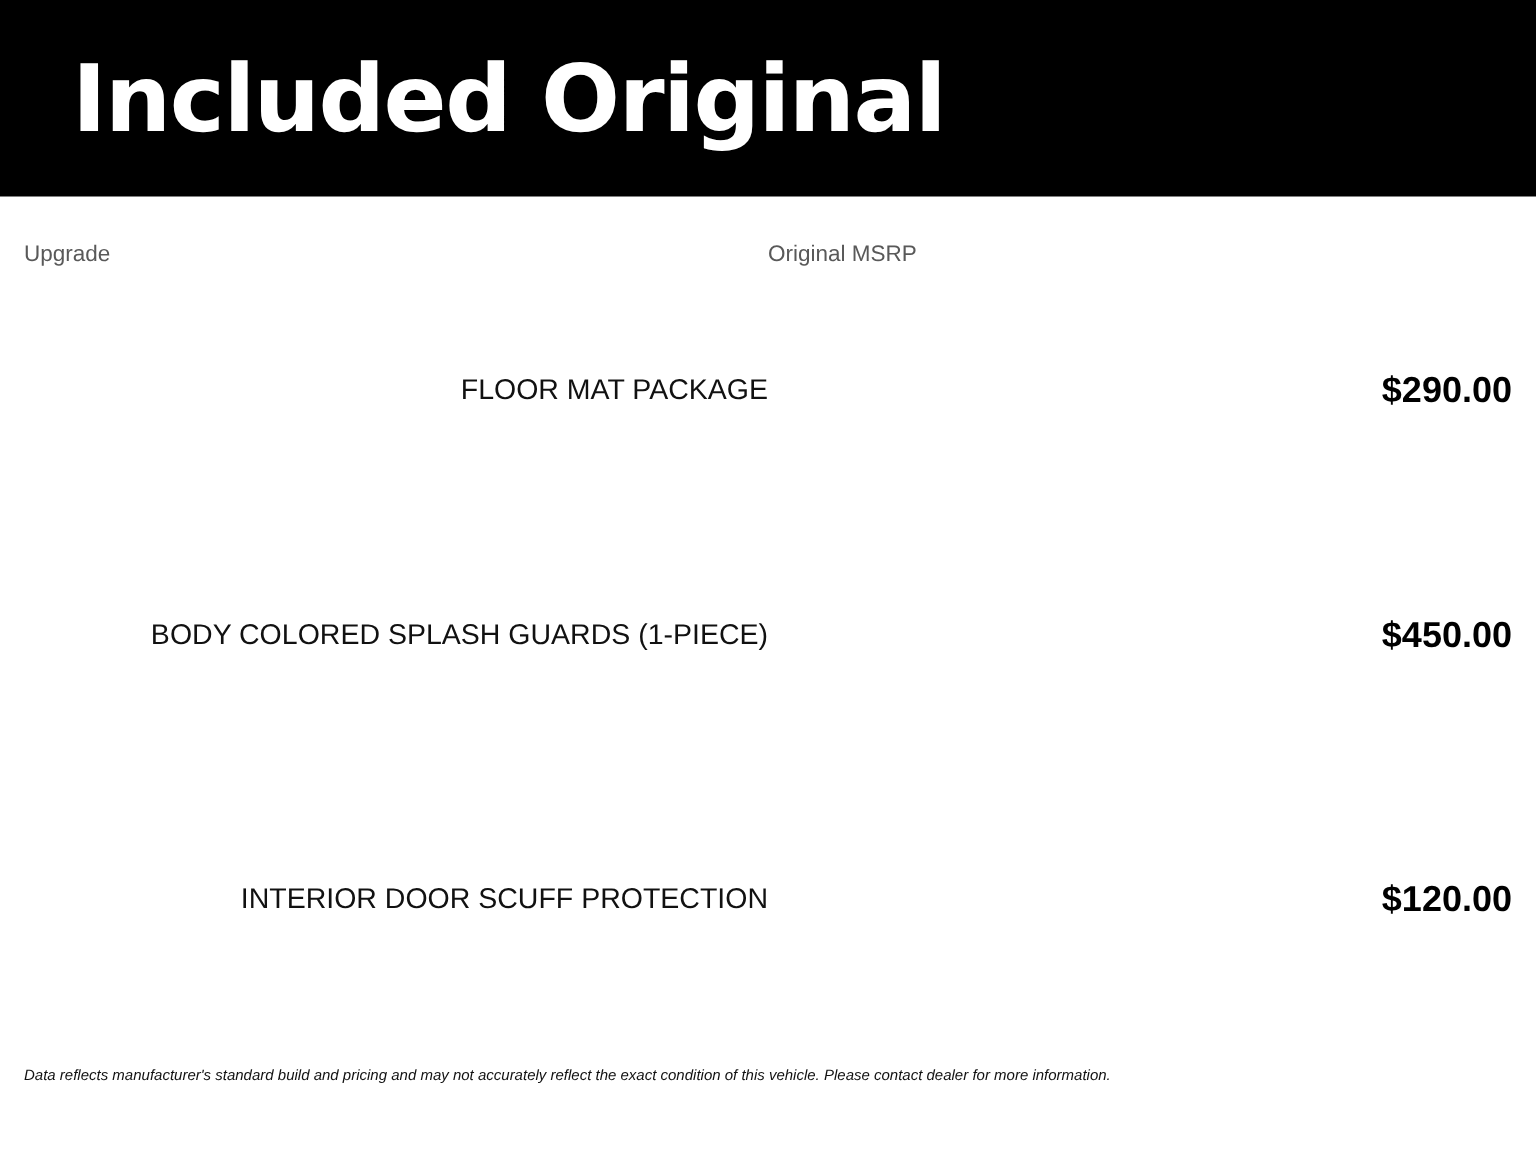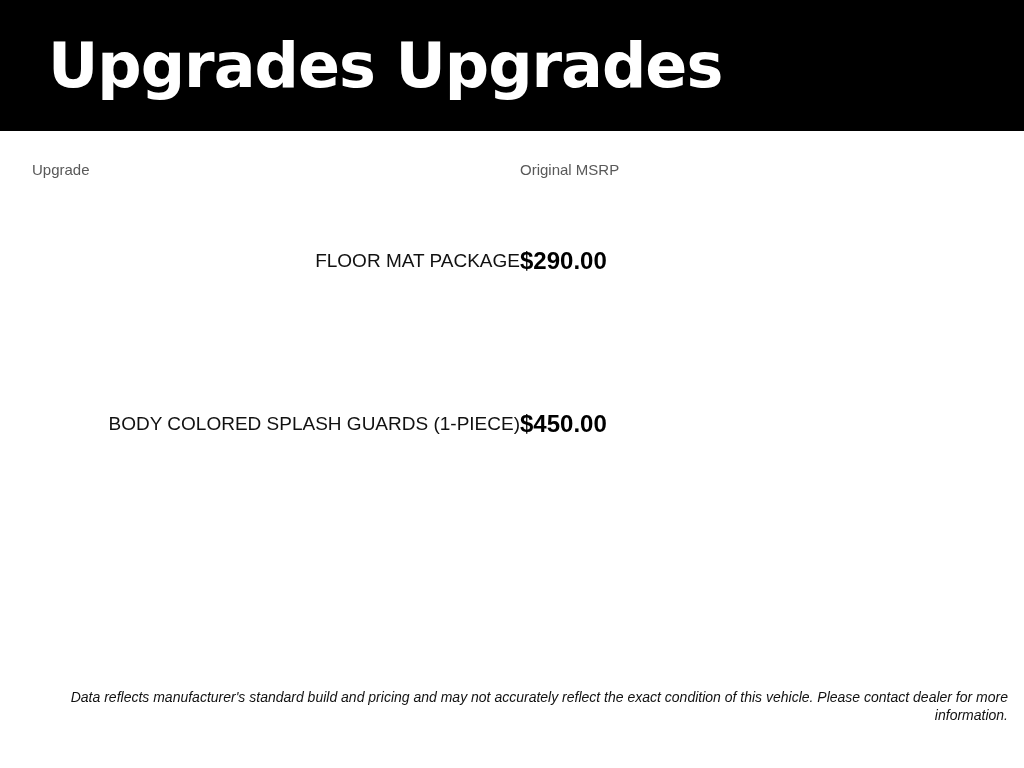--- a/index.html
+++ b/index.html
@@ -38,21 +38,20 @@
     letter-spacing: -1px;
     line-height: 1;
     font-family: "DejaVu Sans", sans-serif;
   }
   .content {
     flex: 1 1 auto;
     padding: 0 16px;
     box-sizing: border-box;
     display: flex;
     flex-direction: column;
-    margin-left: 16px;
   }
   .table {
     width: 100%;
     border-collapse: collapse;
     table-layout: fixed;
   }
   .col-head {
     font-size: 15px;
     color: #595959;
     font-weight: normal;
@@ -68,64 +67,67 @@
     color: #111111;
     text-align: right;
     vertical-align: middle;
     height: 176px;
     padding: 0;
   }
   .row-cell-price {
     font-size: 24px;
     font-weight: bold;
     color: #000000;
-    text-align: left;
+    text-align: right;
     vertical-align: middle;
     padding: 0;
     white-space: nowrap;
   }
   tr.upgrade-row:first-of-type .row-cell-name,
   tr.upgrade-row:first-of-type .row-cell-price {
     height: 150px;
   }
   .disclaimer {
-    font-size: 14px;
+    font-size: 10px;
     font-style: italic;
     color: #111111;
     padding: 0 0 44px 0;
     margin-top: auto;
     line-height: 1.3;
-    text-align: right;
   }
 </style>
 </head>
 <body>
 
 <div class="page">
 
   <div class="header-band">
-    <div class="header-title">Upgrades Upgrades</div>
+    <div class="header-title">Included Original</div>
   </div>
 
   <div class="content">
     <table class="table">
       <thead>
         <tr>
           <th class="col-head">Upgrade</th>
           <th class="col-head right">Original MSRP</th>
         </tr>
       </thead>
       <tbody>
         <tr class="upgrade-row">
           <td class="row-cell-name">FLOOR MAT PACKAGE</td>
           <td class="row-cell-price">$290.00</td>
         </tr>
         <tr class="upgrade-row">
           <td class="row-cell-name">BODY COLORED SPLASH GUARDS (1-PIECE)</td>
           <td class="row-cell-price">$450.00</td>
         </tr>
+        <tr class="upgrade-row">
+          <td class="row-cell-name">INTERIOR DOOR SCUFF PROTECTION</td>
+          <td class="row-cell-price">$120.00</td>
+        </tr>
       </tbody>
     </table>
 
     <div class="disclaimer">Data reflects manufacturer's standard build and pricing and may not accurately reflect the exact condition of this vehicle. Please contact dealer for more information.</div>
   </div>
 
 </div>
 
 </body></html>

